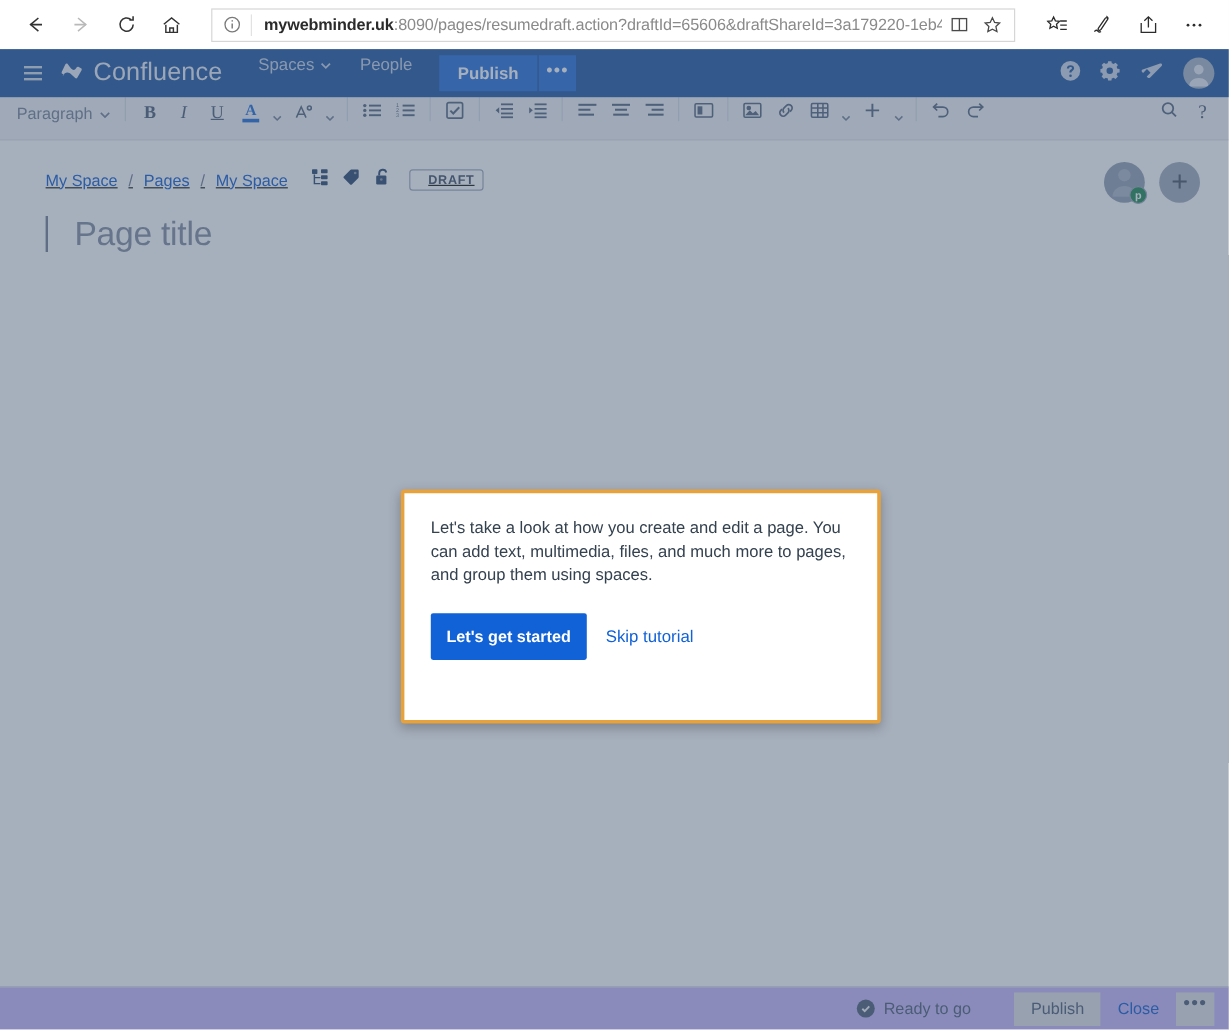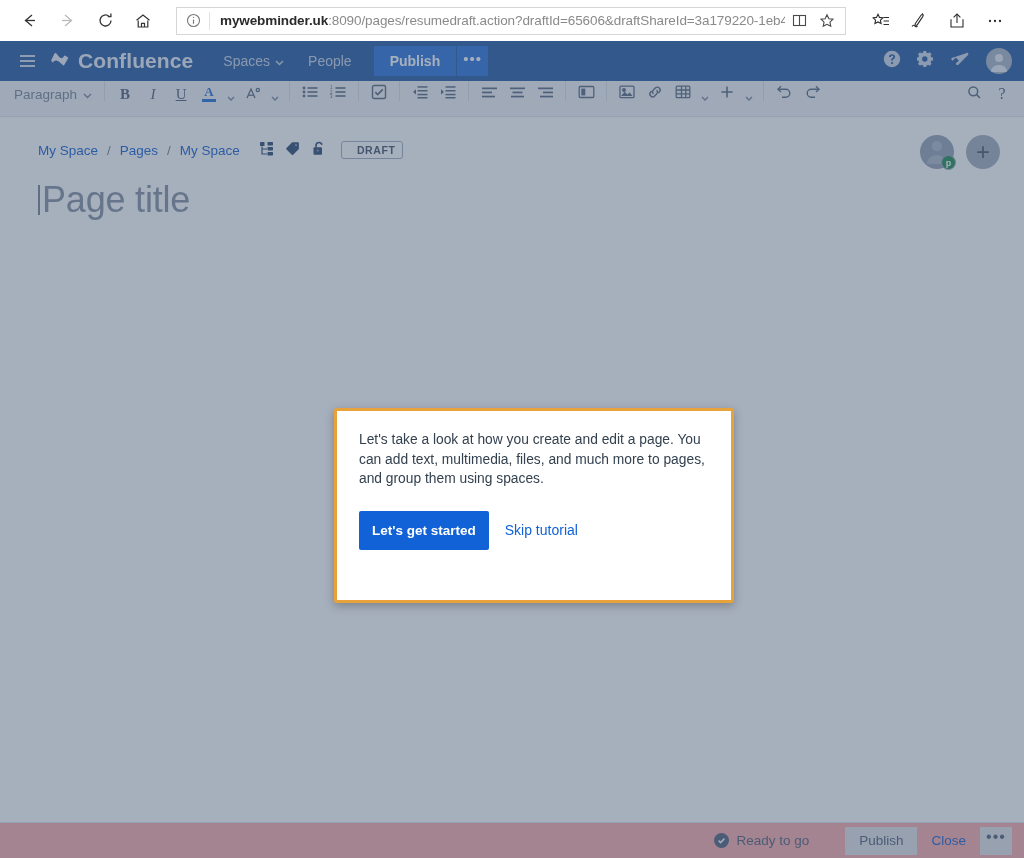--- a/index.html
+++ b/index.html
@@ -81,25 +81,25 @@
   }
   .cf-hamburger span {
     display:block; width: 15px; height: 2px; background: #cfd9e8;
     box-shadow: 0 -5px 0 #cfd9e8, 0 5px 0 #cfd9e8;
   }
   .cf-logo {
     display: flex; align-items: center; gap: 7px;
     margin-left: 7px; margin-right: 18px;
     color: #e9eef6;
   }
-  .cf-logo-text { font-size: 21px; font-weight: 700; letter-spacing: .1px; }
+  .cf-logo-text { font-size: 21px; font-weight: 400; letter-spacing: .1px; }
   .cf-nav-item {
     color: #c3d0e4; font-size: 14px;
     padding: 0 12px; height: 32px;
-    display: flex; align-items: center; gap: 5px;
+    display: flex; align-items: flex-start; gap: 5px;
   }
   .cf-create {
     background: #1565d8; color: #fff;
     font-size: 14px; font-weight: 700;
     height: 30px; padding: 0 16px;
     display: flex; align-items: center;
     margin-left: 10px;
   }
   .cf-create-more {
     background: #1565d8; color: #fff;
@@ -162,37 +162,38 @@
     font-family: "Liberation Serif", serif;
   }
 
   
   .editor-body {
     position: relative;
     height: 705px;
     background: #fff;
     padding: 22px 28px 0 38px;
   }
-  .breadcrumb-row { display: flex; align-items: center; gap: 9px; height: 22px; }
+  .breadcrumb-row { display: flex; align-items: center; gap: 9px; height: 22px; text-decoration: underline; }
   .crumb { color: #0052cc; font-size: 13.5px; }
   .crumb-sep { color: #6b778c; font-size: 13.5px; }
   .bc-icon { color: #1b3a63; display: flex; align-items: center; margin-left: 2px;}
   .draft-badge {
     margin-left: 6px;
     border: 1px solid #9aa6b8; border-radius: 3px;
     font-size: 10.5px; font-weight: 700; letter-spacing: .6px;
     color: #35445c; padding: 2px 7px 2px 15px;
   }
   .title-row { margin-top: 18px; display: flex; align-items: center; }
   .title-caret {
     width: 2px; height: 30px; background: #6b778c; margin-right: 2px;
   }
   .page-title {
-    font-size: 36px; color: #7a8699; font-weight: 400;
+    font-size: 28px; color: #7a8699; font-weight: 400;
     letter-spacing: -.2px;
+    margin-left: 20px;
   }
   .editor-right {
     position: absolute; top: 18px; right: 24px;
     display: flex; align-items: center; gap: 12px;
   }
   .er-avatar {
     width: 34px; height: 34px; border-radius: 50%;
     background: #8b98ab; position: relative;
     display: flex; align-items: center; justify-content: center;
   }
@@ -207,21 +208,21 @@
   .er-plus {
     width: 34px; height: 34px; border-radius: 50%;
     background: #9aa5b5; color: #3b4757;
     display: flex; align-items: center; justify-content: center;
     font-size: 24px; font-weight: 300;
   }
 
   
   .bottom-bar {
     height: 36px;
-    background: #fca5a5;
+    background: #c4b5fd;
     border-top: 1px solid #dfe3e8;
     display: flex; align-items: center; justify-content: flex-end;
     padding: 0 12px;
     gap: 2px;
     position: relative; z-index: 2; text-align: center;
   }
   .ready {
     display: flex; align-items: center; gap: 7px;
     color: #42526e; font-size: 13.5px; margin-right: 34px;
   }

